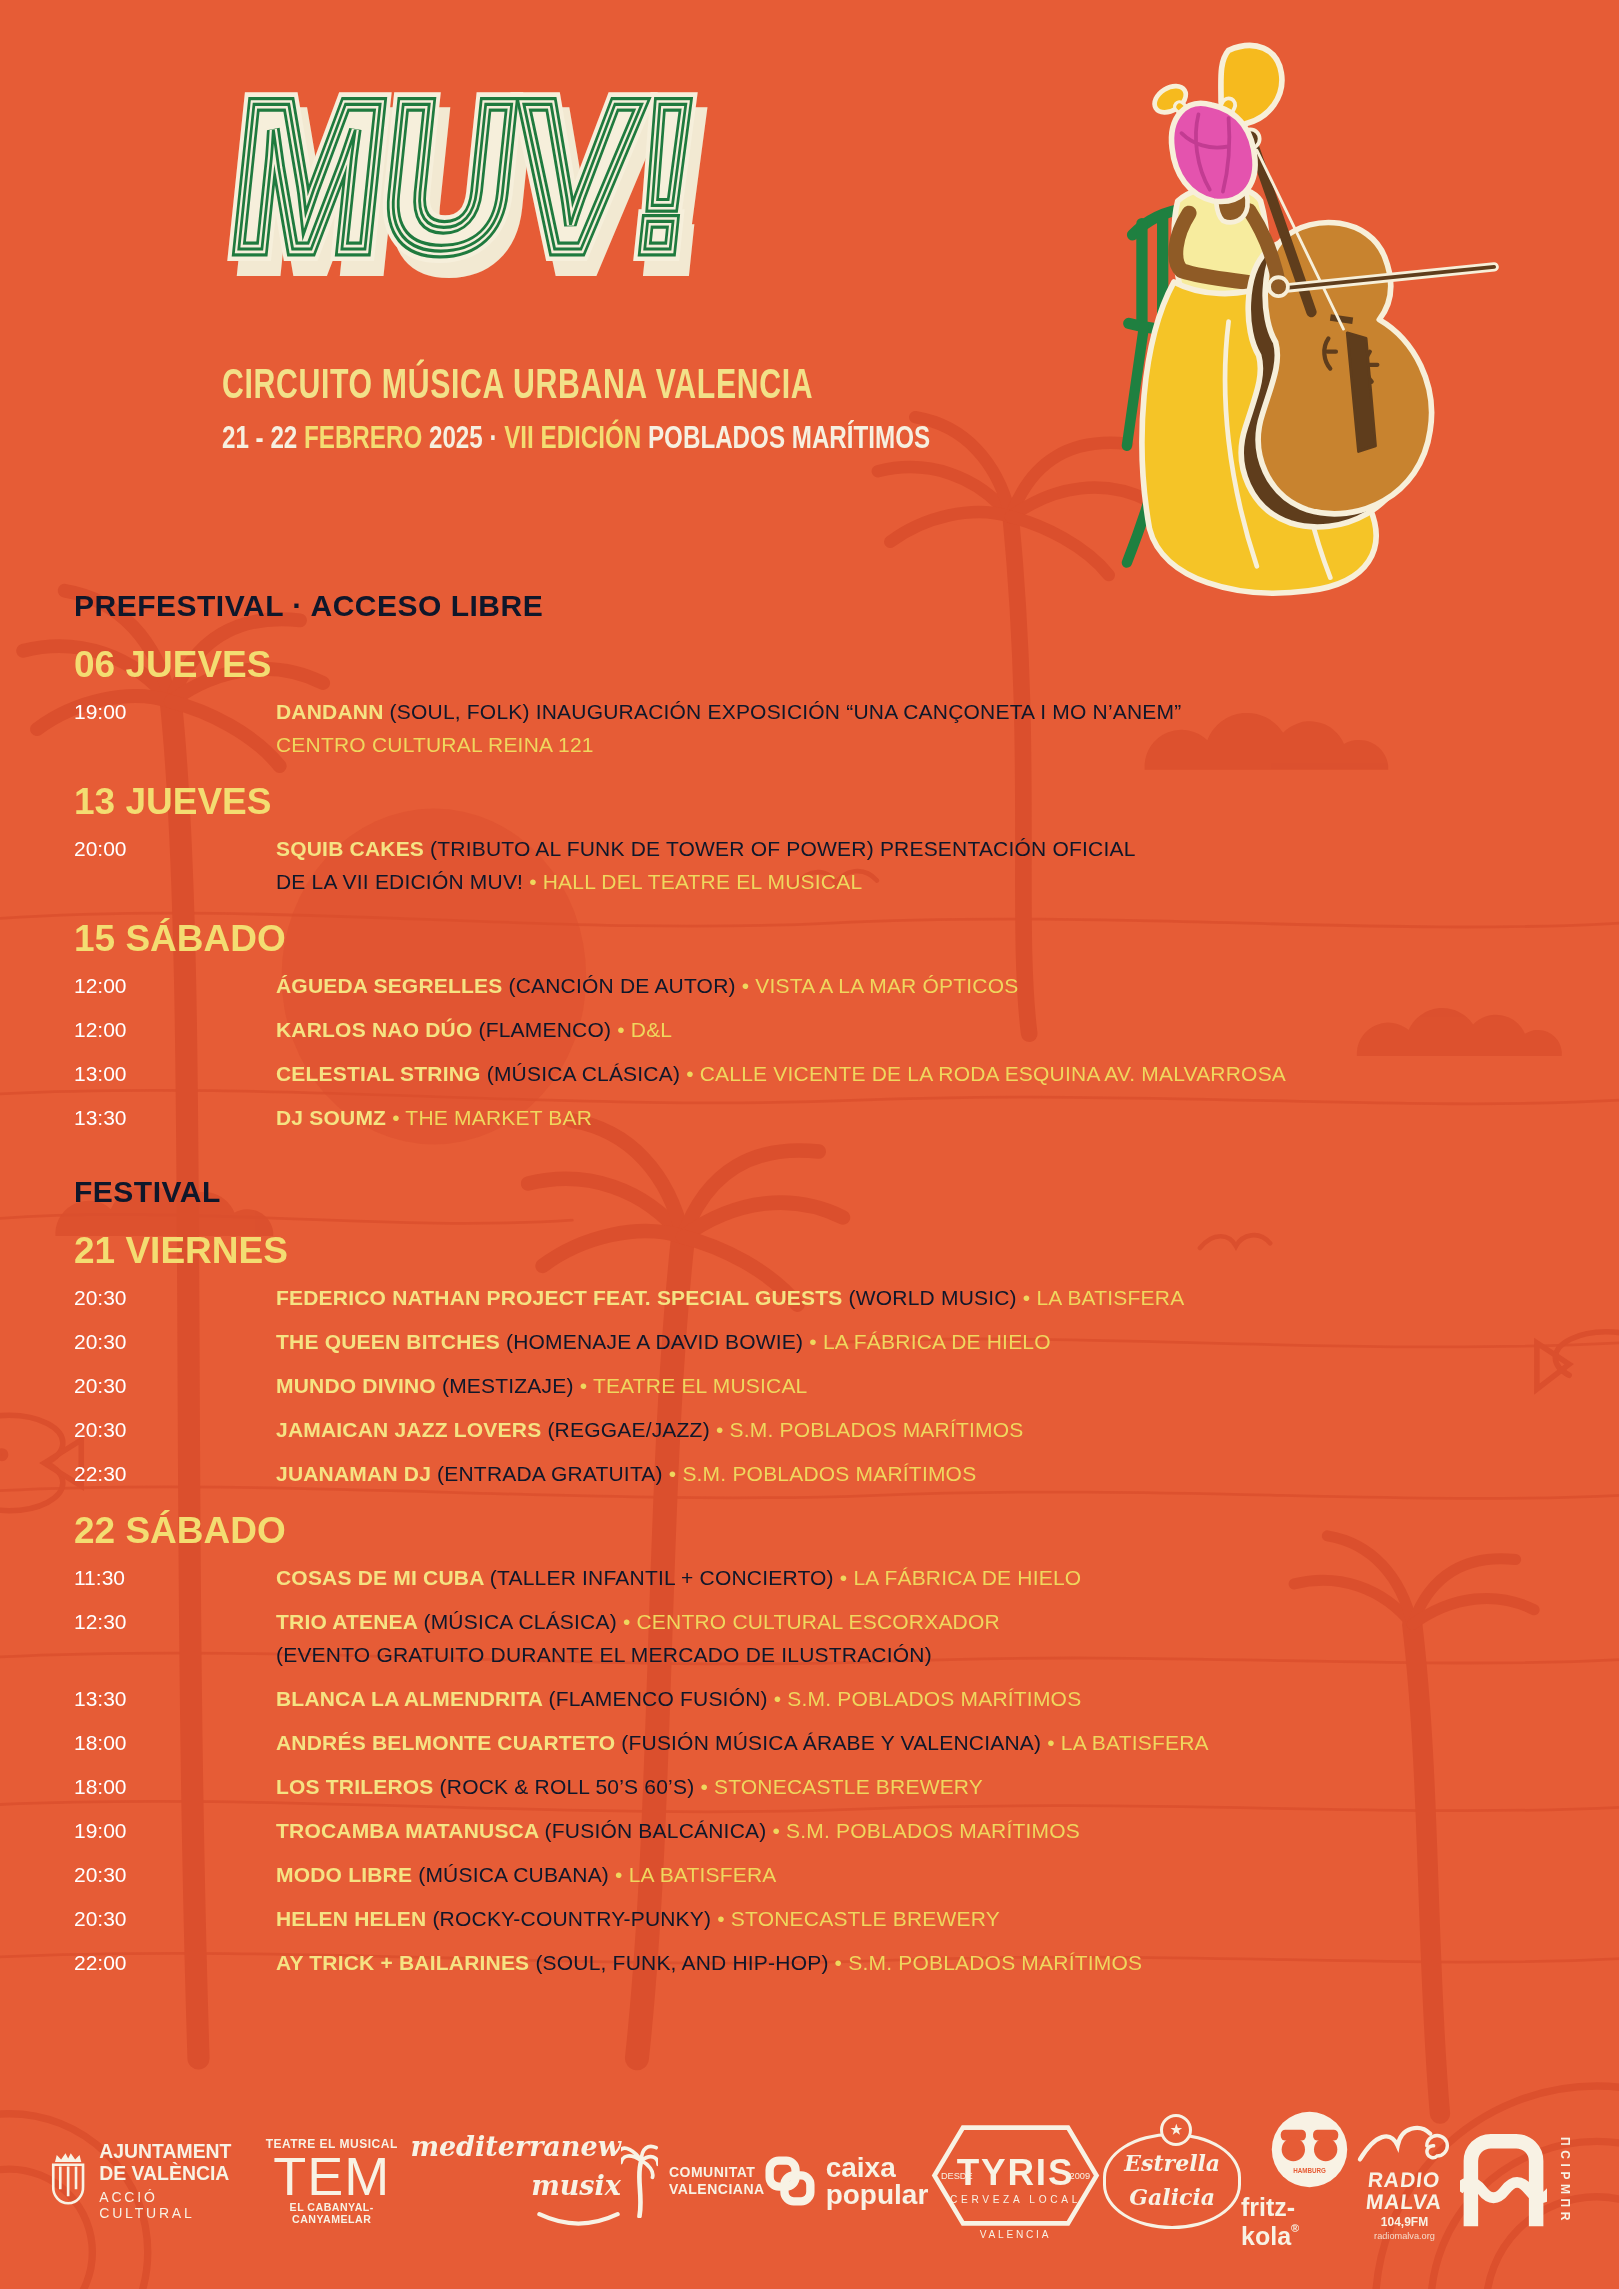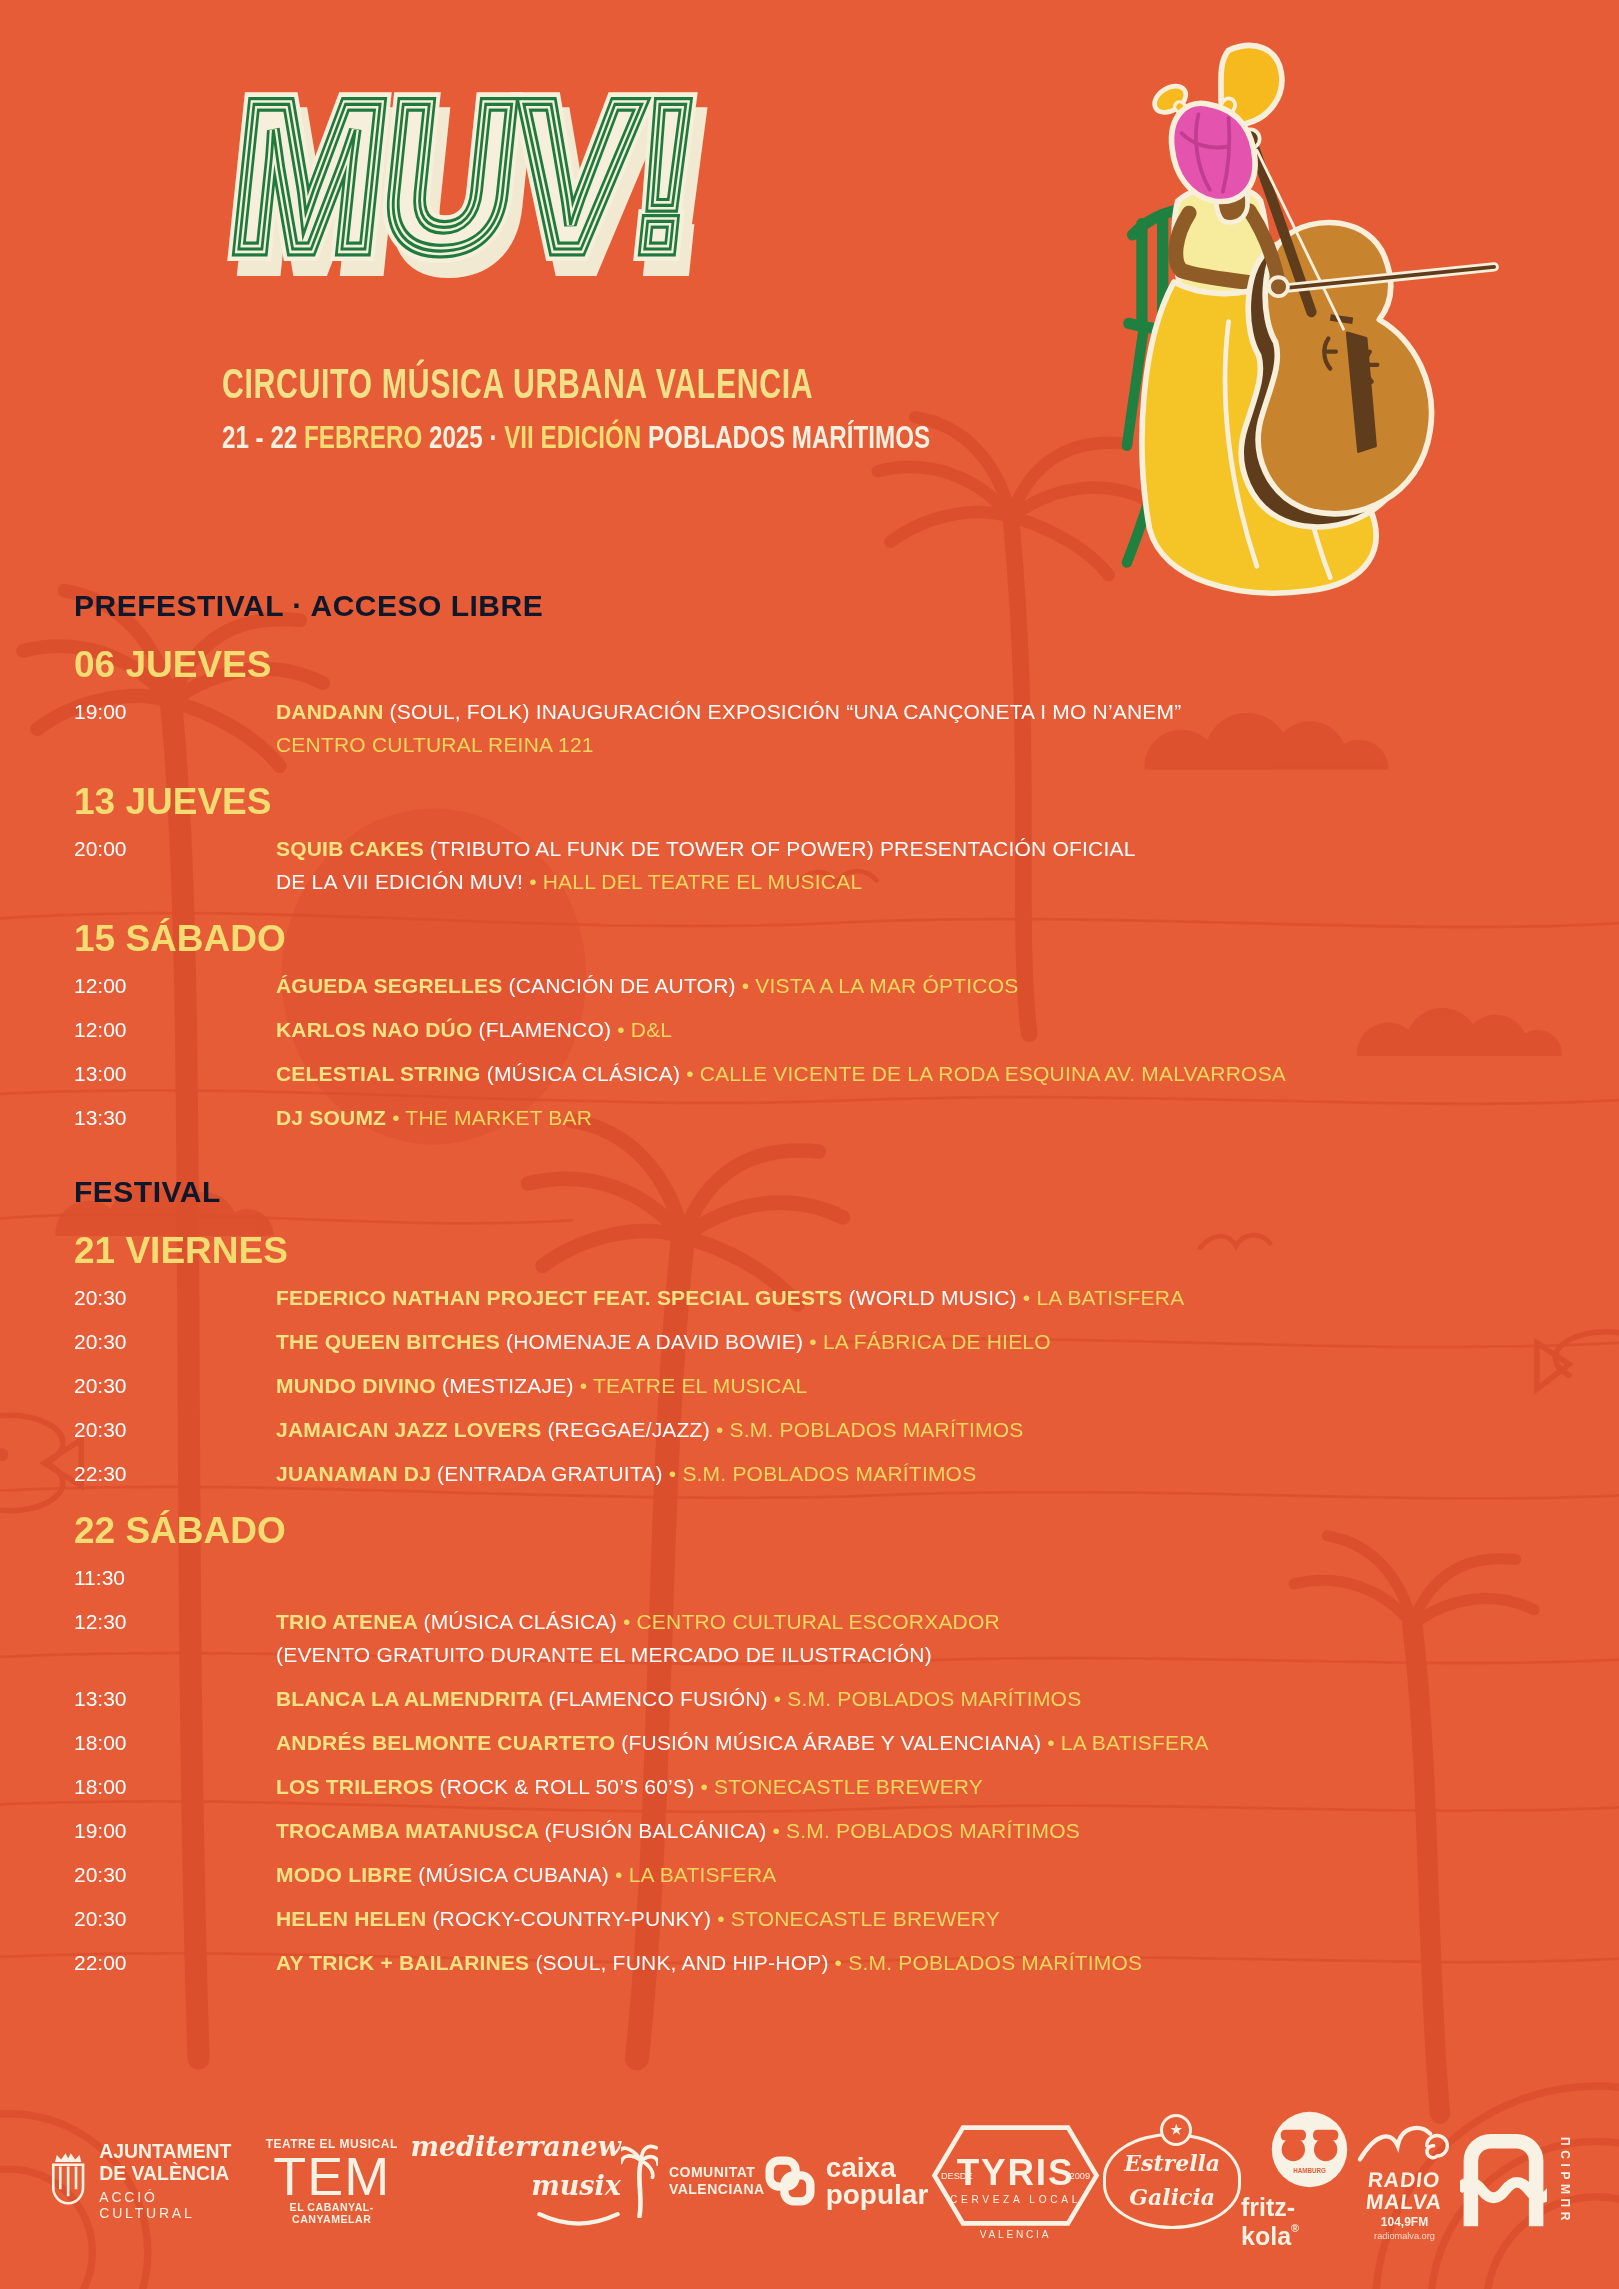--- a/index.html
+++ b/index.html
@@ -26,21 +26,21 @@
   .dl-yellow{color:#F3DD72}
   
   #schedule{position:absolute;top:587px;left:74px;right:28px;z-index:2}
   .section-title{font-size:30px;font-weight:bold;color:#0f172a;line-height:37px;letter-spacing:0.5px}
   .schedule-section + .schedule-section{margin-top:39px}
   .day-label{font-size:37px;font-weight:bold;color:#F3DD72;line-height:39px;margin:21px 0 11px}
   .event{display:flex;margin-bottom:11px}
   .etime{flex:none;width:171px;text-align:left;padding-right:31px;font-weight:normal;color:#ffffff;font-size:21px;line-height:33px}
   .elines{font-size:21px;line-height:33px;letter-spacing:0.2px}
   .s-artist{color:#F5E383;font-weight:bold}
-  .s-plain{color:#ffffff}
+  .s-plain{color:#0f172a}
   .s-venue{color:#EFD75E}
   
   .footer{
     position:absolute;left:0;right:0;bottom:39px;z-index:2;
     display:flex;align-items:center;justify-content:space-between;
     padding:0 48px;color:#F8F2E4;
   }
   .logo{display:flex;align-items:center;gap:11px}
   .logo .col{display:flex;flex-direction:column}
   .aj-line{font-size:19.4px;font-weight:bold;line-height:22px}
@@ -311,20 +311,23 @@
       </div>
       <div class="event">
         <span class="etime">22:30</span>
         <div class="elines">
           <div class="eline"><span class="seg s-artist">JUANAMAN DJ </span><span class="seg s-plain">(ENTRADA GRATUITA) </span><span class="seg s-venue">• S.M. POBLADOS MARÍTIMOS</span></div>
         </div>
       </div>
       <div class="day-label">22 SÁBADO</div>
       <div class="event">
         <span class="etime">11:30</span>
+        <div class="elines">
+          <div class="eline"><span class="seg s-artist">COSAS DE MI CUBA </span><span class="seg s-plain">(TALLER INFANTIL + CONCIERTO) </span><span class="seg s-venue">• LA FÁBRICA DE HIELO</span></div>
+        </div>
       </div>
       <div class="event">
         <span class="etime">12:30</span>
         <div class="elines">
           <div class="eline"><span class="seg s-artist">TRIO ATENEA </span><span class="seg s-plain">(MÚSICA CLÁSICA) </span><span class="seg s-venue">• CENTRO CULTURAL ESCORXADOR</span></div>
           <div class="eline"><span class="seg s-plain">(EVENTO GRATUITO DURANTE EL MERCADO DE ILUSTRACIÓN)</span></div>
         </div>
       </div>
       <div class="event">
         <span class="etime">13:30</span>

